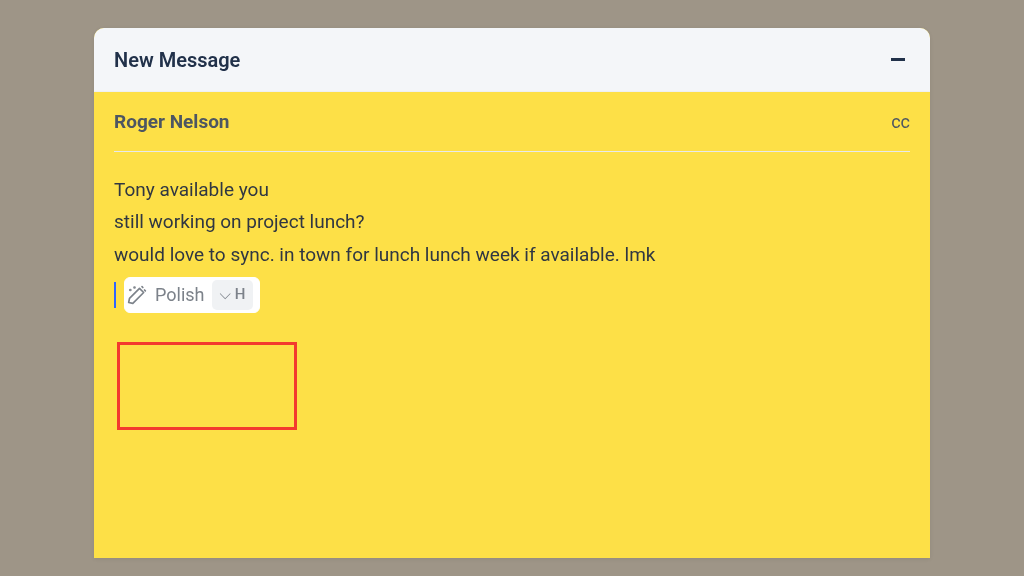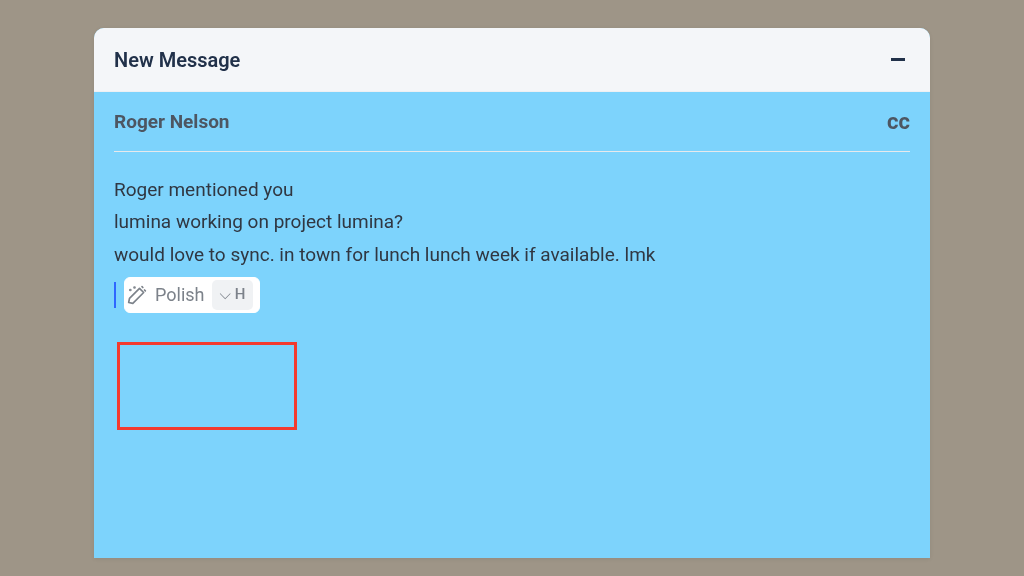--- a/index.html
+++ b/index.html
@@ -10,21 +10,21 @@
       font-family: -apple-system, BlinkMacSystemFont, "Segoe UI", Roboto, Helvetica, Arial, sans-serif;
       display: flex;
       align-items: flex-start;
       justify-content: center;
       padding-top: 28px;
       overflow: hidden;
     }
     .compose-window {
       width: 836px;
       height: 530px;
-      background: #7dd3fc;
+      background: #fde047;
       border-radius: 10px 10px 0 0;
       box-shadow: 0 1px 4px rgba(0,0,0,0.08);
       display: flex;
       flex-direction: column;
       overflow: hidden;
     }
     .titlebar {
       height: 64px;
       background: #f4f6f9;
       display: flex;
@@ -61,23 +61,23 @@
       height: 60px;
       border-bottom: 1px solid #e7e9ec;
     }
     .field-value {
       font-size: 19px;
       color: #4d5662;
       font-weight: 700;
       flex: 1;
     }
     .cc-label {
-      font-size: 22px;
+      font-size: 18px;
       color: #4d5662;
-      font-weight: 700;
+      font-weight: 400;
       cursor: pointer;
     }
     .body-area {
       padding: 22px 20px 0 20px;
       font-size: 19px;
       color: #303742;
       line-height: 1.7;
     }
     .body-line {
       display: block;
@@ -145,22 +145,22 @@
   </div>
 
   <div class="fields">
     <div class="field-row">
       <div class="field-value">Roger Nelson</div>
       <div class="cc-label">cc</div>
     </div>
   </div>
 
   <div class="body-area">
-    <span class="body-line">Roger mentioned you</span>
-    <span class="body-line">lumina working on project lumina?</span>
+    <span class="body-line">Tony available you</span>
+    <span class="body-line">still working on project lunch?</span>
     <span class="body-line">would love to sync. in town for lunch lunch week if available. lmk</span>
 
     <div class="tooltip-row">
       <div class="cursor-bar"></div>
       <div class="tooltip">
         <span class="wand-icon">
           <svg width="20" height="20" viewBox="0 0 24 24" fill="none" stroke="#7c828a" stroke-width="2" stroke-linecap="round" stroke-linejoin="round">
             <path d="M15 4l5 5L7 22l-5-1 1-5L15 4z"></path>
             <path d="M18 2l1 1"></path>
             <path d="M21 6l1 1"></path>

